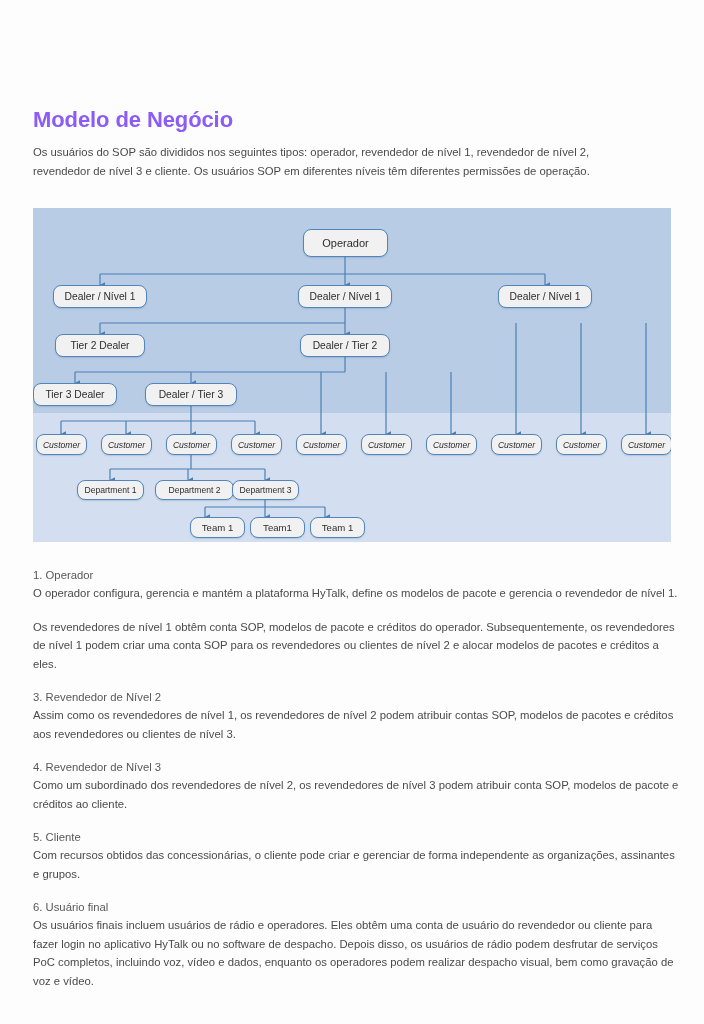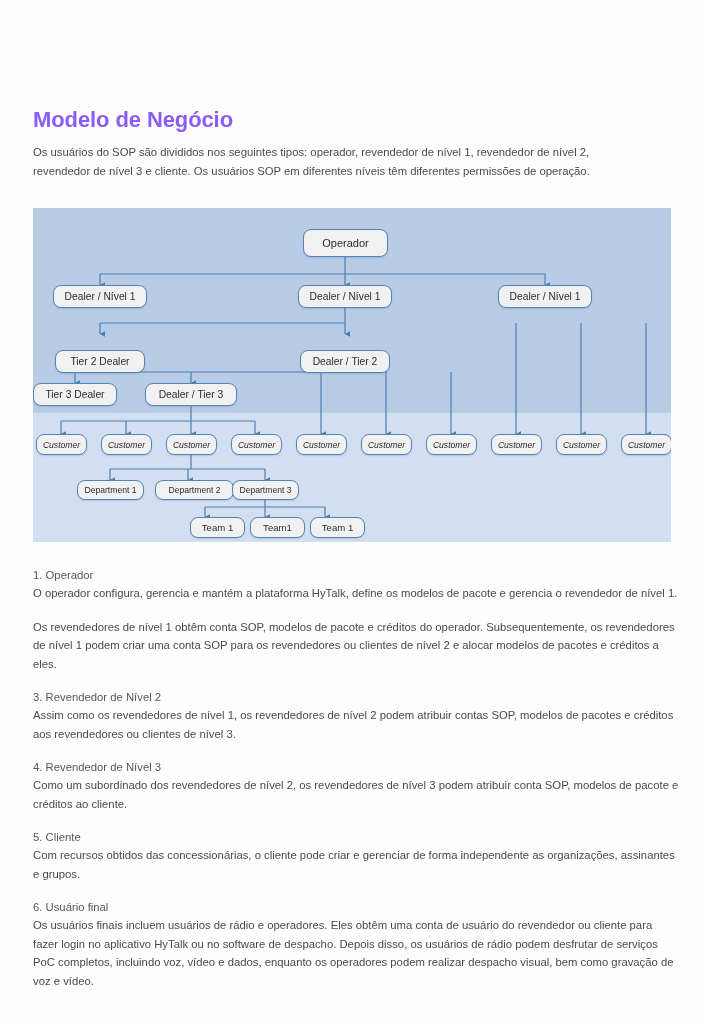--- a/index.html
+++ b/index.html
@@ -73,21 +73,21 @@
     border-radius: 8px;
     color: #2d2d2d;
     display: flex;
     align-items: center;
     justify-content: center;
     white-space: nowrap;
     box-shadow: 0 1px 1.5px rgba(40,70,110,0.18);
   }
   .n-operator   { font-size: 11px; height: 28px; }
   .n-tier1      { font-size: 10.3px; height: 23px; }
-  .n-tier2      { font-size: 10.3px; height: 23px; margin-top: 16px; }
+  .n-tier2      { font-size: 10.3px; height: 23px; }
   .n-tier3      { font-size: 10.3px; height: 23px; }
   .n-customer   { font-size: 8.6px;  height: 21px; font-style: italic; }
   .n-dept       { font-size: 8.6px;  height: 20px; }
   .n-team       { font-size: 9.6px;  height: 21px; margin-left: 12px; }
 
   
   .sections {
     position: absolute;
     left: 33px;
     top: 566px;

